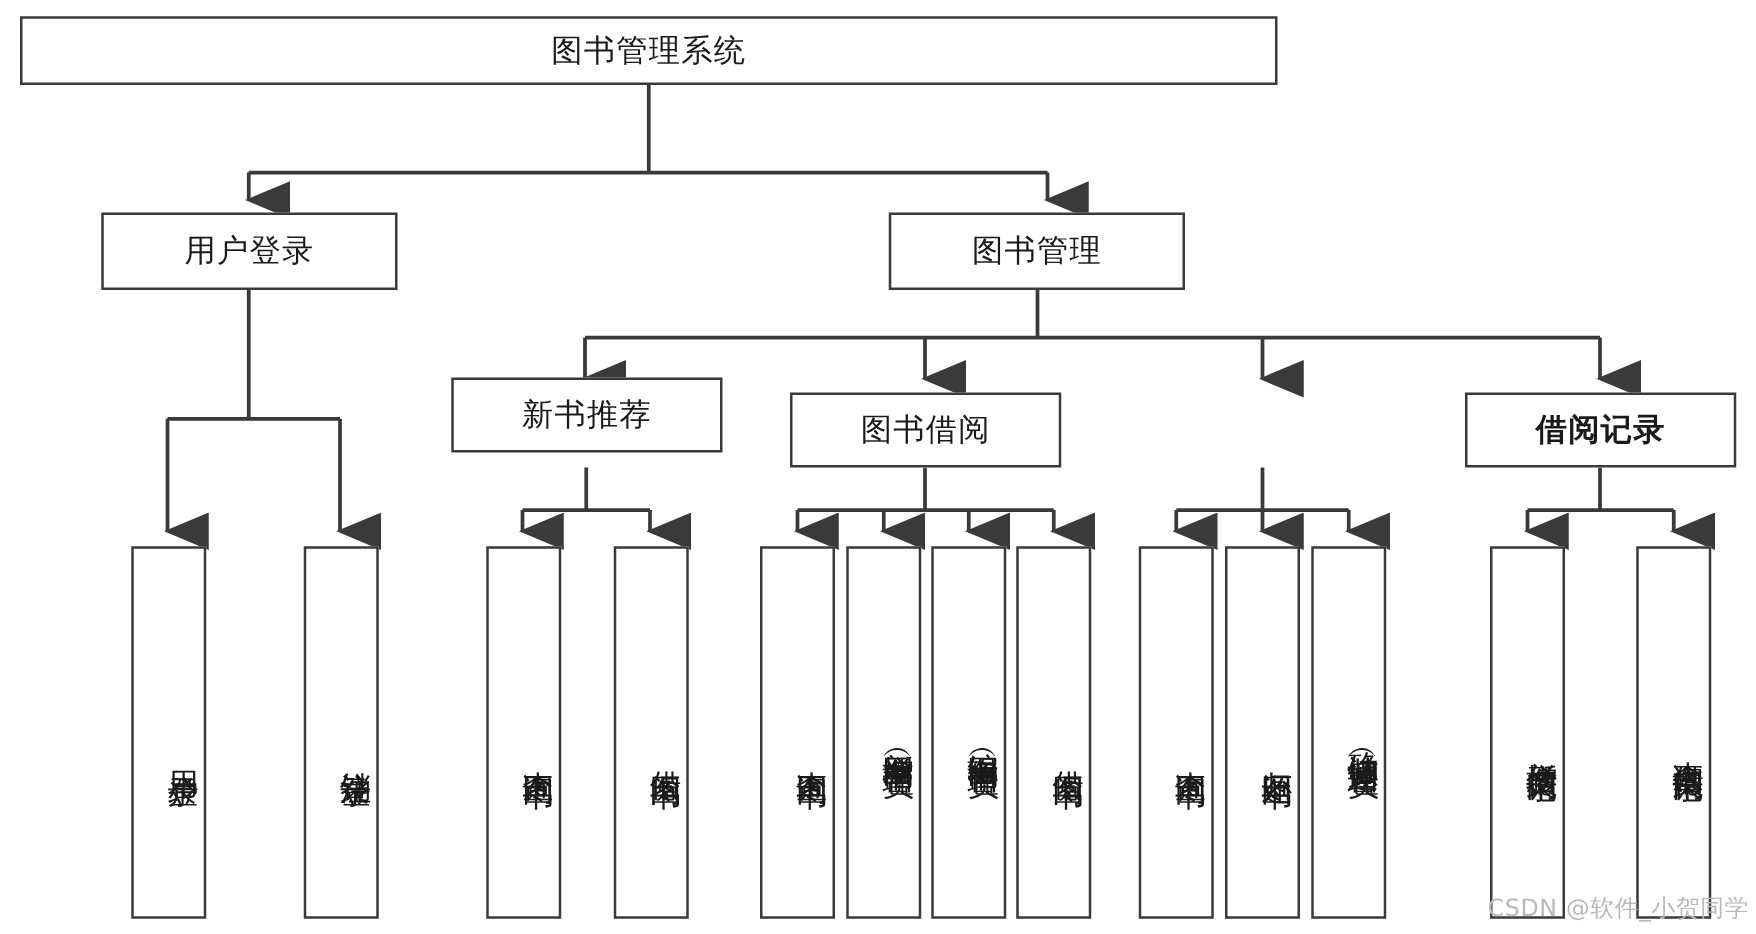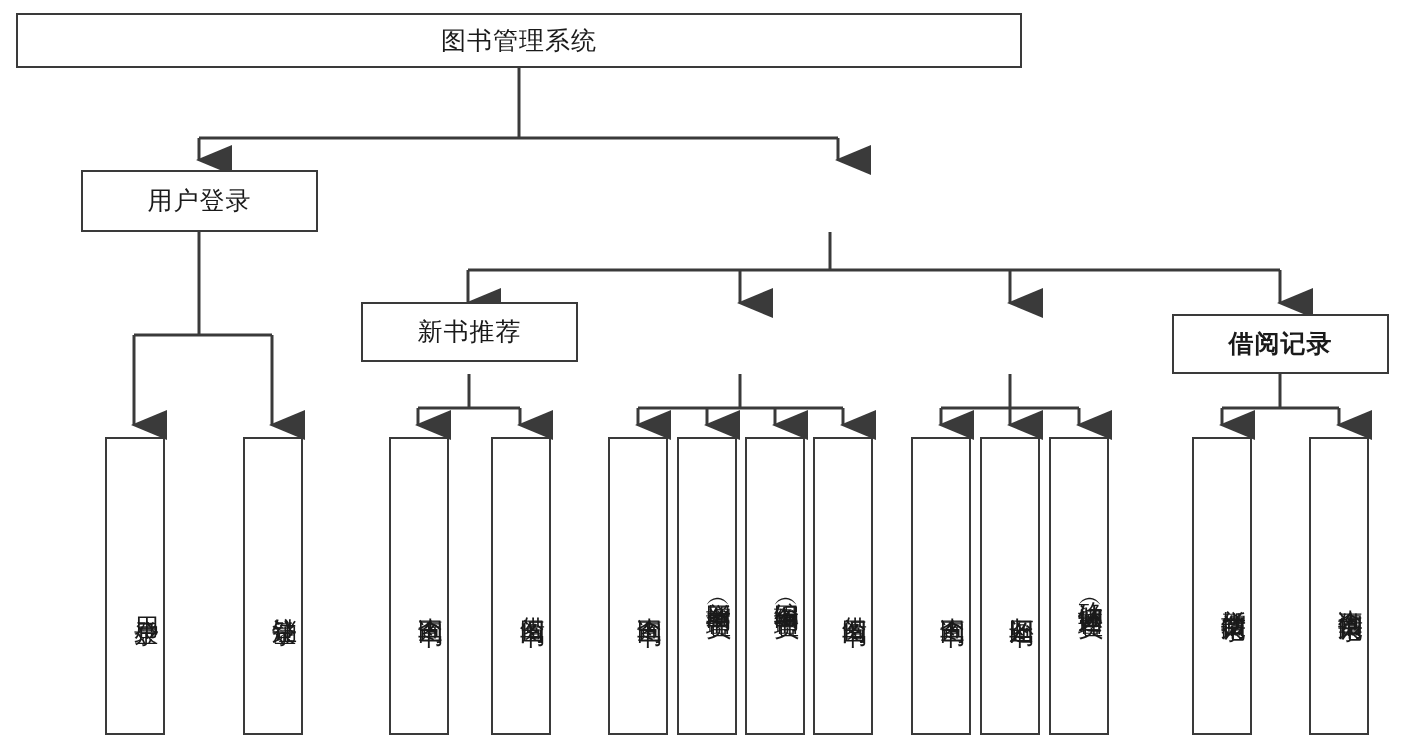--- a/index.html
+++ b/index.html
@@ -125,23 +125,29 @@
     </g>
   </svg>
 
   <div class="node horiz" style="left:16px; top:13px; width:1006px; height:55px;">
     <span>图书管理系统</span>
   </div>
 
   <div class="node horiz" style="left:81px; top:170px; width:237px; height:62px;">
     <span>用户登录</span>
   </div>
+  <div class="node horiz" style="left:711px; top:170px; width:237px; height:62px;">
+    <span>图书管理</span>
+  </div>
 
   <div class="node horiz" style="left:361px; top:302px; width:217px; height:60px;">
     <span>新书推荐</span>
+  </div>
+  <div class="node horiz" style="left:632px; top:314px; width:217px; height:60px;">
+    <span>图书借阅</span>
   </div>
   <div class="node horiz" style="left:1172px; top:314px; width:217px; height:60px;font-weight:bold;">
     <span>借阅记录</span>
   </div>
 
   <div class="node vert" style="left:105px; top:437px; width:60px; height:298px;">
     <span class="vtext">用户登录</span>
   </div>
   <div class="node vert" style="left:243px; top:437px; width:60px; height:298px;">
     <span class="vtext">注销登录</span>
@@ -177,14 +183,15 @@
     <span class="vtext">确认归还（管理员）</span>
   </div>
 
   <div class="node vert" style="left:1192px; top:437px; width:60px; height:298px; padding-top:18px;">
     <span class="vtext">新增借阅记录</span>
   </div>
   <div class="node vert" style="left:1309px; top:437px; width:60px; height:298px; padding-top:18px;">
     <span class="vtext">查询借阅记录</span>
   </div>
 
+  <div id="watermark">CSDN @软件_小贺同学</div>
 
 </div>
 
 </body></html>

